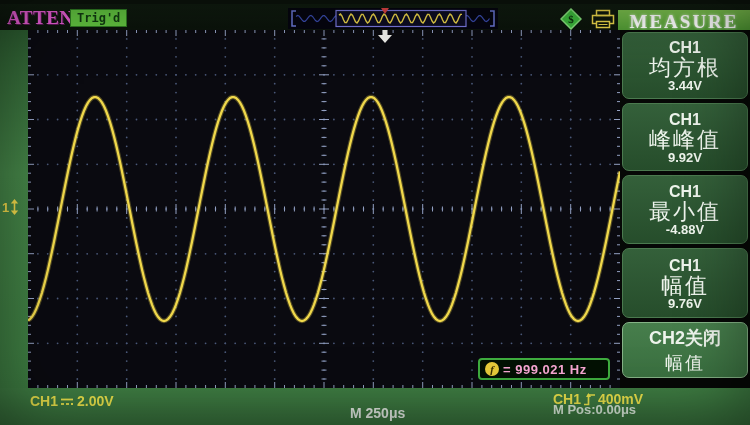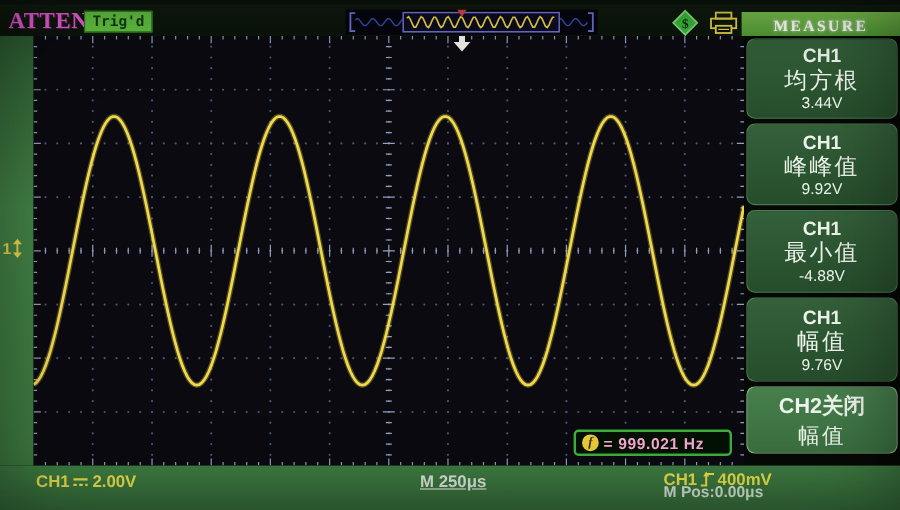--- a/index.html
+++ b/index.html
@@ -10,51 +10,51 @@
   .brand{position:absolute;left:7px;top:3px;font-family:"Liberation Serif",serif;font-weight:bold;
     font-size:19px;color:#e85fd5;text-shadow:1px 1px 0 #5a1a55;letter-spacing:.5px;}
   .trigd{position:absolute;left:70px;top:5px;height:16px;line-height:16px;padding:0 6px;
     background:#62c440;border:1px solid #2f7a22;color:#123b12;font-weight:bold;font-size:12px;
     font-family:"DejaVu Sans Mono",monospace;}
   .preview{position:absolute;left:288px;top:4px;width:210px;height:21px;background:#05050f;}
   .icon-usb{position:absolute;left:560px;top:4px;}
   .icon-printer{position:absolute;left:590px;top:5px;}
   .measure-hdr{position:absolute;left:618px;top:6px;width:132px;height:24px;
     background:linear-gradient(#7cc24e,#47922f);display:flex;align-items:center;justify-content:center;
-    font-family:"Liberation Serif",serif;font-weight:bold;font-size:13px;color:#ffffff;
+    font-family:"Liberation Serif",serif;font-weight:bold;font-size:19px;color:#ffffff;
     letter-spacing:2px;text-shadow:0 0 3px rgba(255,255,255,.8);}
   
   .leftstrip{position:absolute;left:0;top:30px;width:28px;height:358px;
     background:linear-gradient(#2c5c30,#458548 40%,#3c7a40);}
   .ch1-marker{position:absolute;left:2px;top:199px;display:flex;align-items:center;gap:1px;
     color:#f0d84b;font-weight:bold;font-size:13px;}
   
   .plot{position:absolute;left:28px;top:30px;width:592px;height:358px;background:#0a0a10;}
   .freqbox{position:absolute;left:450px;top:328px;width:132px;height:22px;background:rgba(2,18,2,.9);
     border:2px solid #3fae3f;border-radius:4px;display:flex;align-items:center;gap:4px;padding:0 5px;box-sizing:border-box;}
   .freq-ic{width:14px;height:14px;border-radius:50%;background:#e8cc3a;color:#3a3000;font-weight:bold;
     font-size:11px;line-height:14px;text-align:center;font-family:"Liberation Serif",serif;font-style:italic;}
   .freq-txt{color:#f9a8d4;font-weight:bold;font-size:13px;letter-spacing:.5px;white-space:nowrap;}
   
   .sidebar{position:absolute;left:620px;top:30px;width:130px;height:358px;background:#060806;}
   .sb-item{position:absolute;left:2px;width:126px;box-sizing:border-box;border-radius:7px;
     background:linear-gradient(#34603a,#264d2b);border:1px solid #4b7a4f;
     display:flex;flex-direction:column;align-items:center;justify-content:center;color:#eef4ec;}
   .sb-item.sel{background:linear-gradient(#477e4c,#3a7040);border:1px solid #85b386;}
   .sb-ch{font-weight:bold;font-size:16px;line-height:19px;}
-  .sb-cn{font-size:19px;line-height:21px;letter-spacing:2px;}
-  .sb-val{font-weight:normal;font-size:13px;line-height:15px;}
+  .sb-cn{font-size:22px;line-height:21px;letter-spacing:2px;}
+  .sb-val{font-weight:bold;font-size:13px;line-height:15px;}
   .sb-item.sel .sb-ch{font-size:18px;line-height:26px;}
   .sb-item.sel .sb-cn{font-size:18px;line-height:24px;}
   
   .bottombar{position:absolute;left:0;top:388px;width:750px;height:37px;
     background:linear-gradient(#3e7c42,#356b39);}
   .bb-ch1{position:absolute;left:30px;top:5px;color:#e8df4a;font-weight:bold;font-size:14px;
     display:flex;align-items:center;}
-  .bb-time{position:absolute;left:350px;top:5px;color:#dce4dc;font-weight:bold;font-size:14px;text-decoration:underline;}
+  .bb-time{position:absolute;left:350px;top:17px;color:#dce4dc;font-weight:bold;font-size:14px;}
   .bb-trig{position:absolute;left:553px;top:3px;color:#e8df4a;font-weight:bold;font-size:14px;
     display:flex;align-items:center;}
   .bb-mpos{position:absolute;left:553px;top:14px;color:#d2e2d2;font-weight:bold;font-size:13px;}
   .vignette{position:absolute;left:0;top:0;width:750px;height:425px;pointer-events:none;
     box-shadow:inset 0 0 70px rgba(0,0,0,.45);}
 </style>
 </head>
 <body>
 
 <div class="screen">

